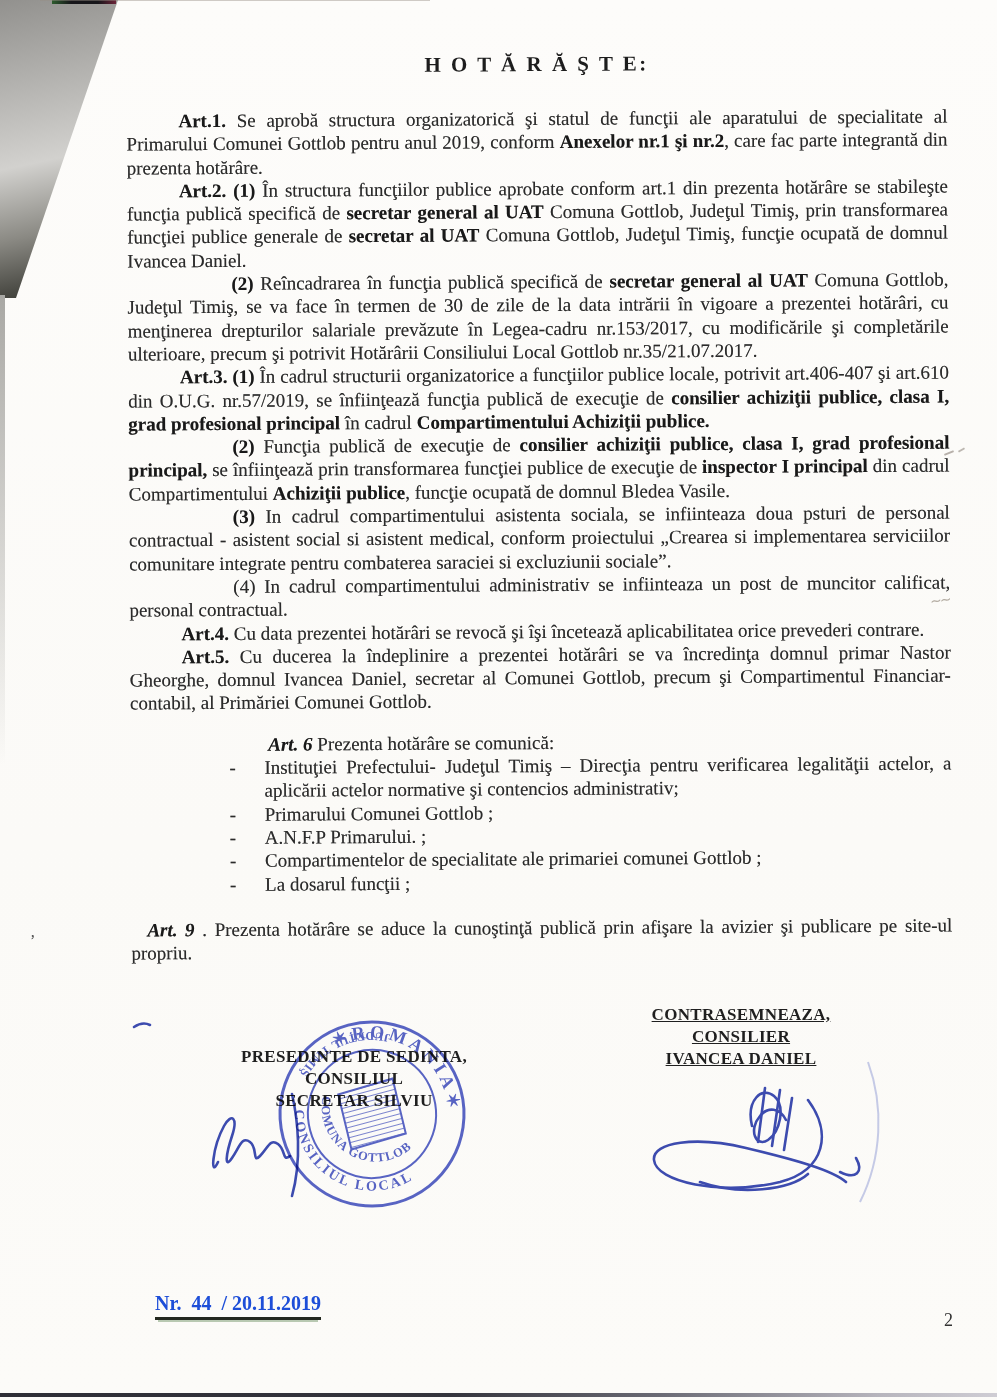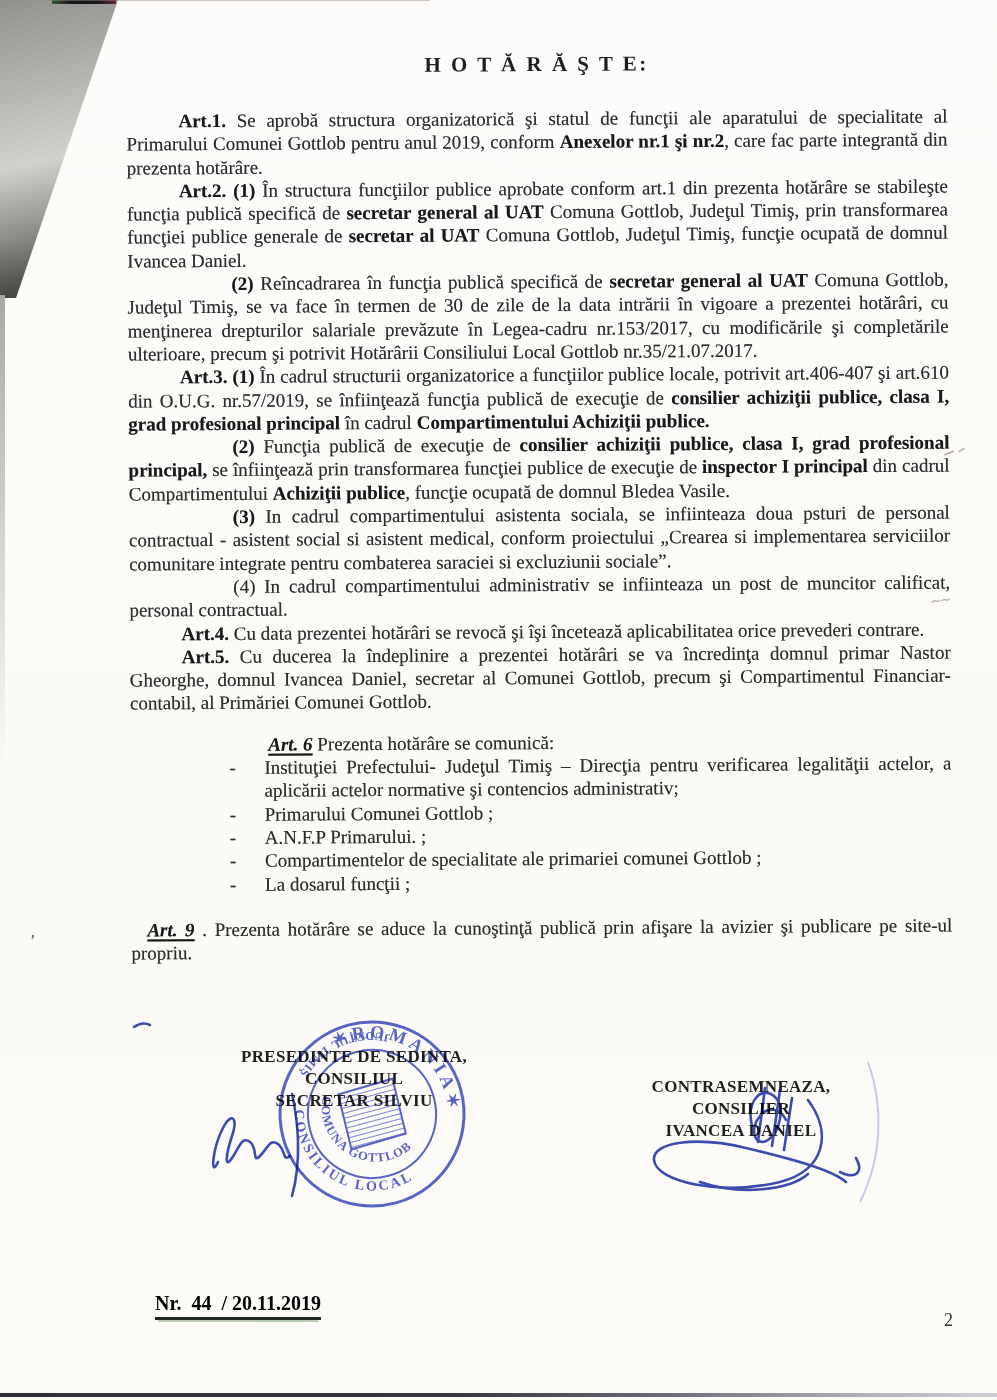--- a/index.html
+++ b/index.html
@@ -29,31 +29,31 @@
   .title{text-align:center;font-weight:700;font-size:21px;letter-spacing:2.5px;color:#1d1d1d;margin:0 0 30px 0;}
   .para{margin:0;text-align:justify;line-height:23.3px;text-shadow:0 0 .6px rgba(45,45,45,.5);}
   .art{text-indent:52px;}
   .sub{text-indent:104px;}
   .art6{text-indent:138px;margin-top:18px;}
   .art7{text-indent:16px;margin-top:22px;}
   .list{position:relative;padding-left:134px;text-align:justify;}
   .list .dash{position:absolute;left:99px;top:0;}
   .b{font-weight:700;color:#191919;}
   .i{font-style:italic;}
-  .u{text-decoration:underline;text-decoration-thickness:2px;text-underline-offset:3px;}
+  .u{text-decoration-thickness:2px;text-underline-offset:3px;}
   
   .sig{position:absolute;text-align:center;font-weight:700;font-size:17px;line-height:22px;color:#1f1f1f;letter-spacing:.3px;}
   #sigL{left:238px;top:1046px;width:232px;}
-  #sigR{left:645px;top:1076px;width:192px;}
+  #sigR{left:645px;top:1004px;width:192px;text-decoration:underline;}
   .sigline{display:block;}
   
   #stampSvg{position:absolute;left:267px;top:1009px;mix-blend-mode:multiply;opacity:.88;filter:blur(.3px);}
   #inkSvg{position:absolute;left:120px;top:1015px;mix-blend-mode:multiply;}
   
-  .footer-no{position:absolute;left:155px;top:1292px;font-weight:700;font-size:20px;color:#000000;white-space:pre;
+  .footer-no{position:absolute;left:155px;top:1292px;font-weight:700;font-size:20px;color:#1d4ed8;white-space:pre;
     padding-bottom:2px;border-bottom:3px solid #23281f;box-shadow:0 5px 0 -3px rgba(60,110,50,.35);}
   .page-no{position:absolute;left:944px;top:1310px;font-size:18px;color:#333;}
 </style>
 </head>
 <body>
 
 <div class="corner-fold"></div>
 <div class="left-edge"></div>
 <div class="top-strip"></div>
 <div class="top-hairline"></div>

